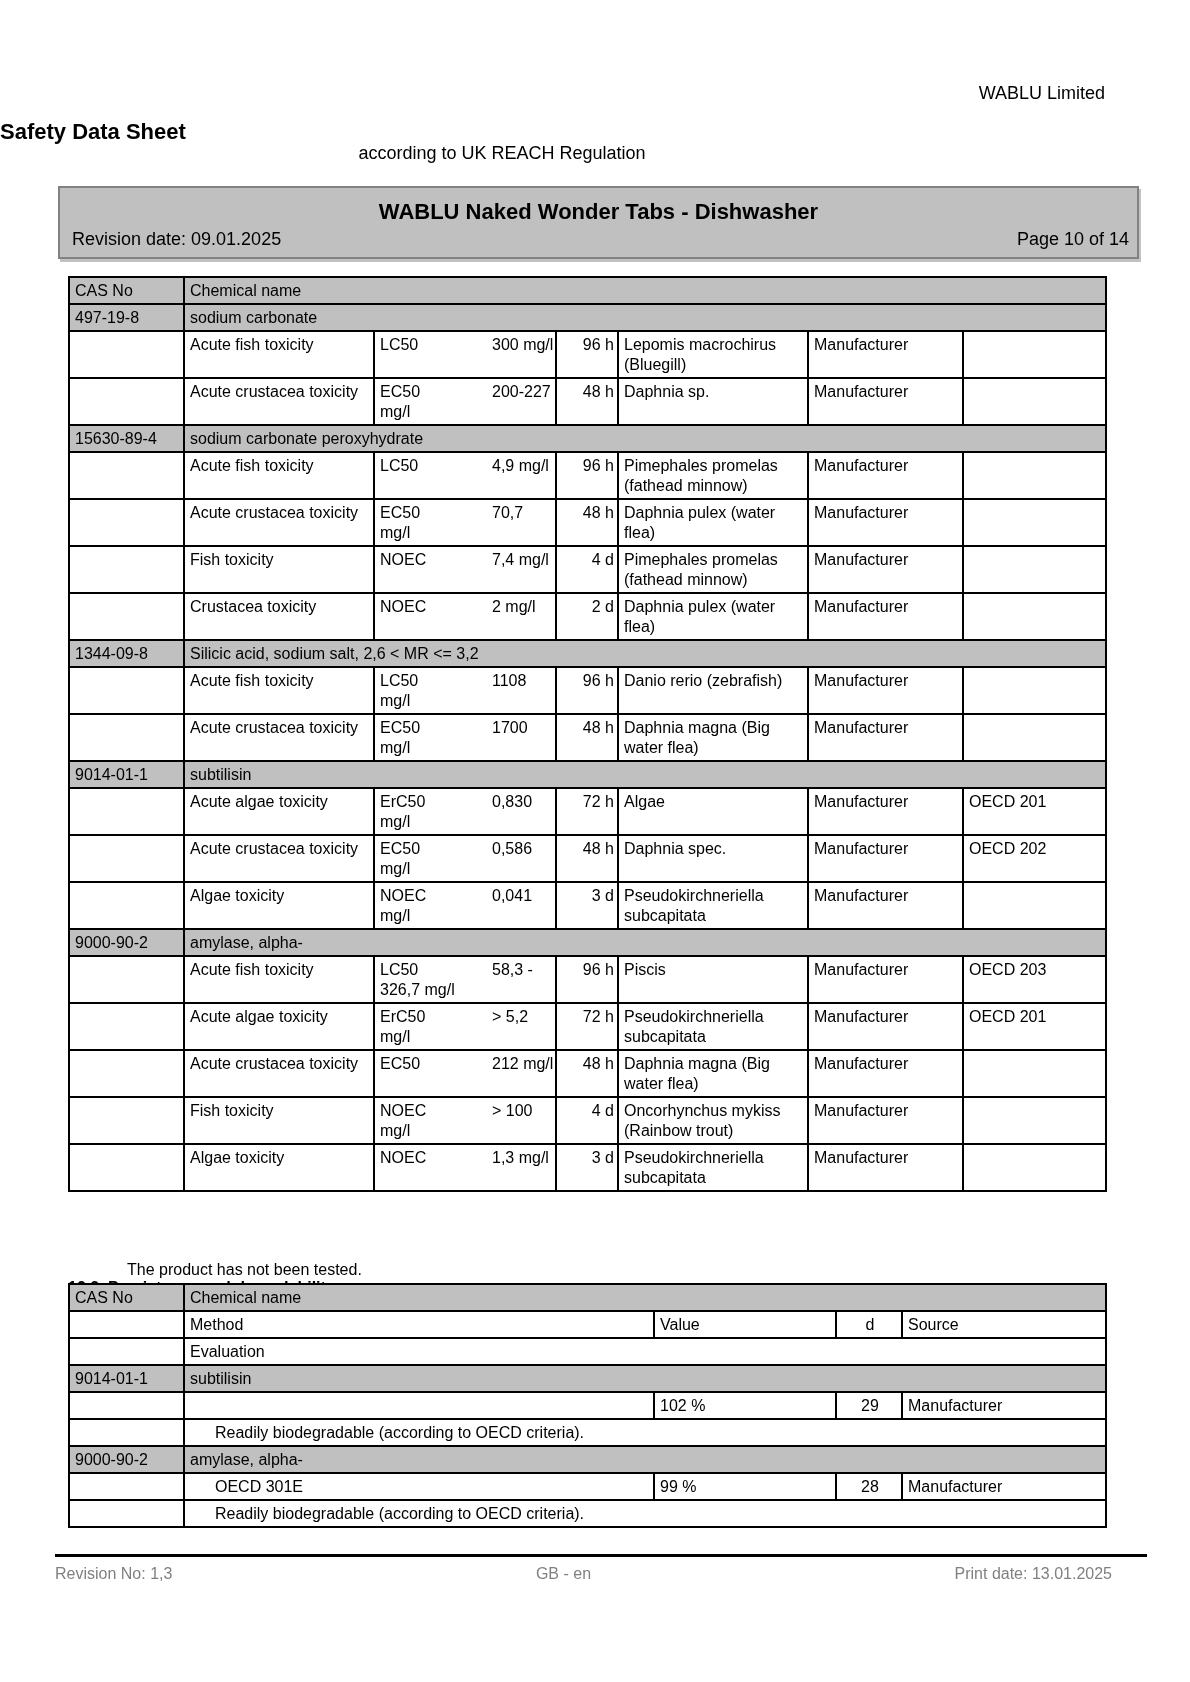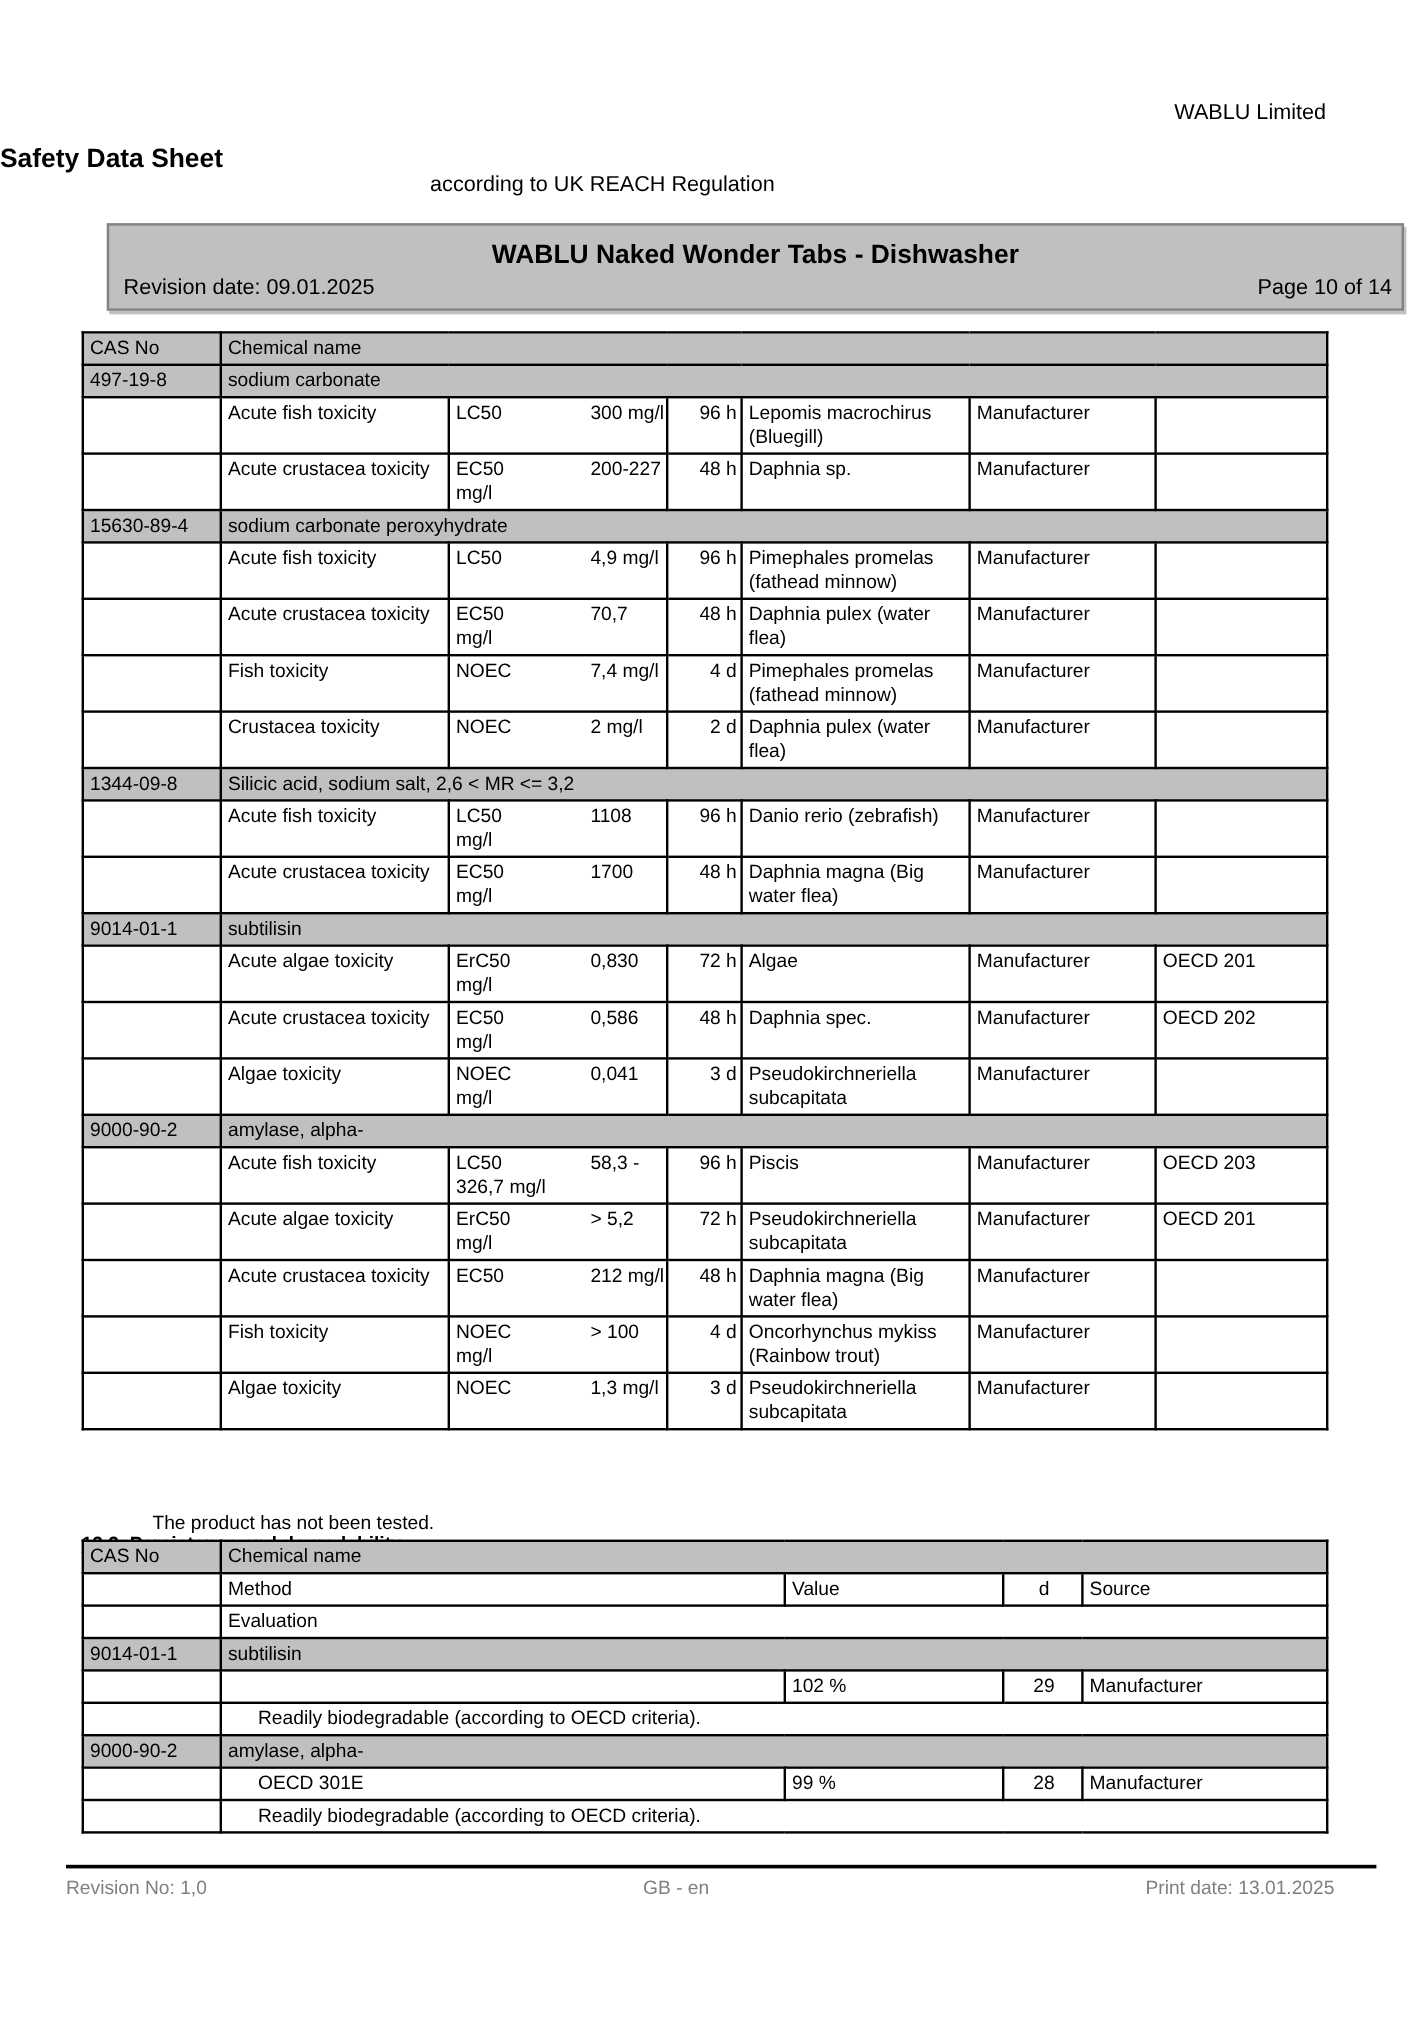--- a/index.html
+++ b/index.html
@@ -5,21 +5,21 @@
   * { margin:0; padding:0; box-sizing:border-box; }
   html,body { background:#fff; }
   body { font-family:"Liberation Sans", sans-serif; color:#000; }
   .page { position:relative; width:1190px; height:1682px; background:#ffffff; overflow:hidden; }
 
   .company { position:absolute; top:83px; left:0; width:1105px; text-align:right; font-size:18px; }
   .doc-title { position:absolute; top:99px; left:0; width:1190px; text-align:left; font-size:22px; font-weight:bold;margin-top:20px; }
   .doc-subtitle { position:absolute; top:143px; left:0; width:1004px; text-align:center; font-size:18px; }
 
   .product-box { position:absolute; top:186px; left:58px; width:1081px; height:73px;
-                 background:var(--gray-fill); border:2px solid #828282; box-shadow:2px 3px 0 #c2c2c2;margin-left:31px; }
+                 background:var(--gray-fill); border:2px solid #828282; box-shadow:2px 3px 0 #c2c2c2; }
   .product-title { position:absolute; top:11px; left:0; width:100%; text-align:center; font-size:22px; font-weight:bold; }
   .revision-date { position:absolute; left:12px; bottom:7px; font-size:18px; }
   .page-label { position:absolute; right:8px; bottom:7px; font-size:18px; }
 
   table { border-collapse:collapse; table-layout:fixed; position:absolute; left:68px; font-size:16px; }
   #tox-table { top:276px; width:1037px; }
   #deg-table { top:1283px; width:1037px; }
   table, td { border:2px solid #000; }
   td { vertical-align:top; padding:2px 3px 0 5px; line-height:20px; overflow:hidden; }
   .gray { background:var(--gray-fill); }
@@ -383,18 +383,18 @@
        </tr>
         <tr>
        <td></td>
        <td class="indent" colspan="4">Readily biodegradable (according to OECD criteria).</td>
      </tr>
       </tbody>
   </table>
 
   <div class="footer-line"></div>
   <div class="footer">
-    <span>Revision No: 1,0</span>
+    <span>Revision No: 1,3</span>
     <span>GB - en</span>
     <span>Print date: 13.01.2025</span>
   </div>
 
 </div>
 
 </body></html>

